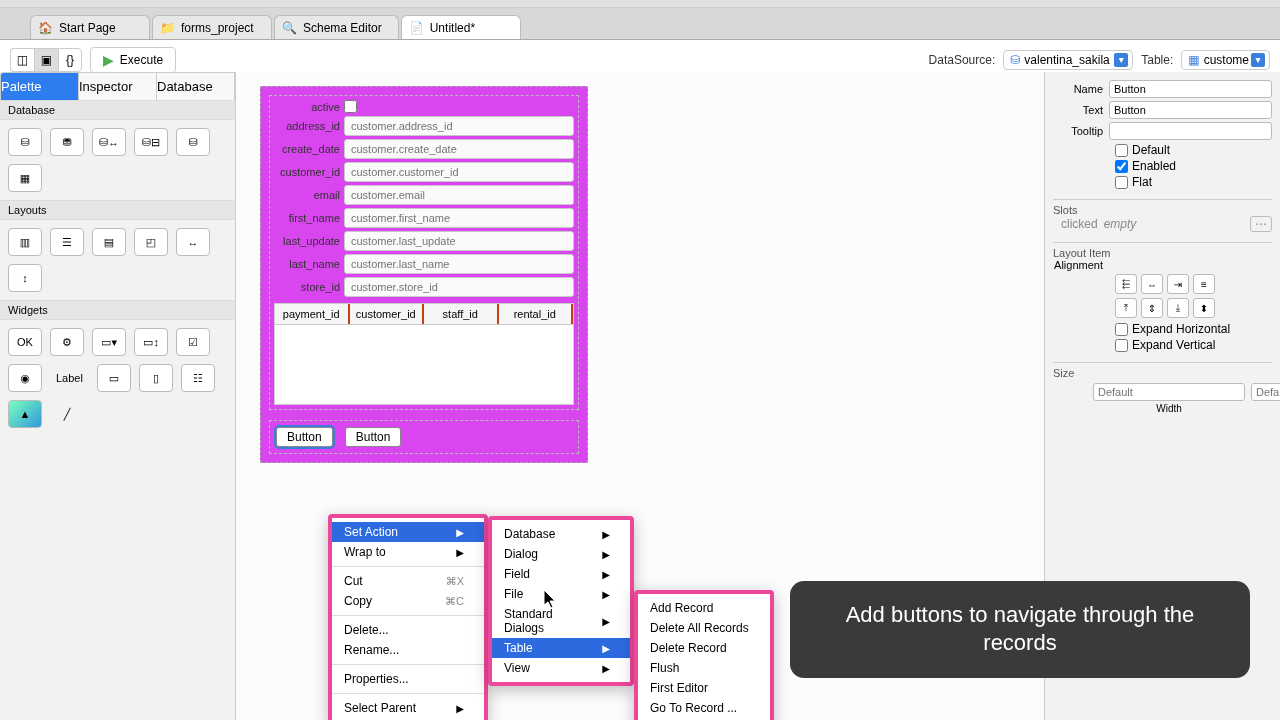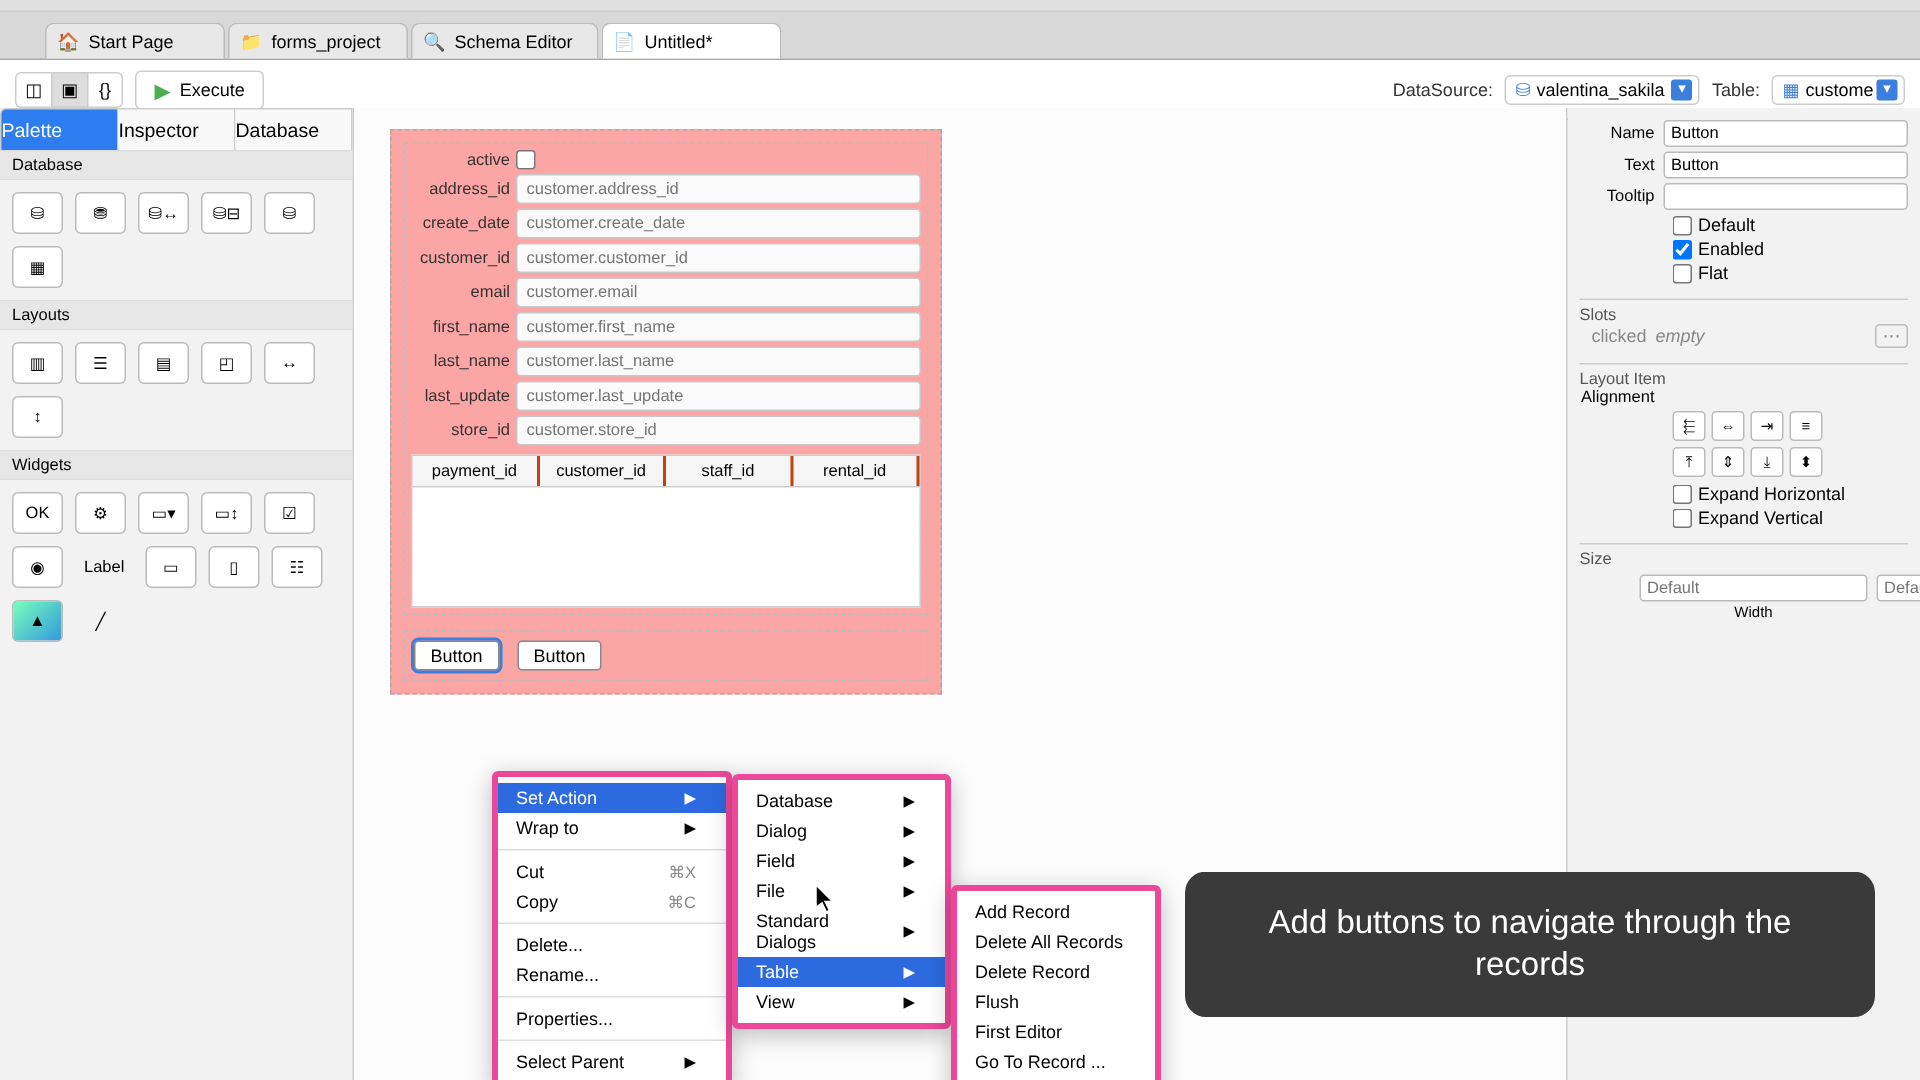--- a/index.html
+++ b/index.html
@@ -33,21 +33,21 @@
 .panel-tab:first-child { border-left: 1px solid #ccc; }
 .panel-tab.active { background: #2d7cf0; color: #fff; border-radius: 4px 0 0 0;}
 .panel-section-title { background: #e6e6e6; padding: 3px 8px; font-size: 11px; border-top: 1px solid #ddd; border-bottom: 1px solid #ddd; }
 .palette-grid { display: flex; flex-wrap: wrap; gap: 8px; padding: 8px; }
 .palette-item { width: 34px; height: 28px; border: 1px solid #bbb; border-radius: 4px; background: #fff; display: flex; align-items: center; justify-content: center; cursor: pointer; font-size: 11px; }
 .palette-item.label { width: auto; padding: 0 6px; border: none; background: transparent; }
 .palette-item.line { background: transparent; border: none; }
 
 
 .canvas { position: absolute; left: 236px; right: 236px; top: 72px; bottom: 0; background: #fcfcfc; overflow: hidden; }
-.form-outer { position: absolute; left: 24px; top: 14px; width: 368px; border: 1px dashed #aaa; padding: 8px; background: #fca5a5; }
+.form-outer { position: absolute; left: 24px; top: 14px; width: 328px; border: 1px dashed #aaa; padding: 8px; background: #d946ef; }
 .form-inner { border: 1px dashed #bbb; padding: 4px; }
 .field-row { display: flex; align-items: center; margin-bottom: 3px; }
 .field-label { width: 70px; text-align: right; padding-right: 4px; color: #333; font-size: 11px; }
 .field-input { flex: 1; border: 1px solid #c8c8c8; border-radius: 3px; padding: 3px 6px; background: #fafafa; color: #999; font-size: 11px; }
 .table-header { display: flex; margin-top: 6px; border: 1px solid #ccc; background: #f5f5f5; }
 .table-header > div { flex: 1; text-align: center; padding: 4px; border-right: 2px solid #c2410c; font-size: 11px; }
 .table-body { height: 80px; border: 1px solid #ccc; border-top: none; background: #fff; }
 .button-bar { margin-top: 10px; border: 1px dashed #bbb; padding: 6px; display: flex; gap: 12px; }
 .form-button { padding: 2px 10px; border: 1px solid #888; border-radius: 3px; background: #fff; cursor: pointer; }
 .form-button.selected { outline: 2px solid #3b7fdd; }
@@ -191,26 +191,26 @@
       </div>
       <div class="field-row">
         <div class="field-label">email</div>
         <input class="field-input" placeholder="customer.email" style="">
       </div>
       <div class="field-row">
         <div class="field-label">first_name</div>
         <input class="field-input" placeholder="customer.first_name" style="">
       </div>
       <div class="field-row">
+        <div class="field-label">last_update</div>
+        <input class="field-input" placeholder="customer.last_update" style="">
+      </div>
+      <div class="field-row">
         <div class="field-label">last_name</div>
         <input class="field-input" placeholder="customer.last_name" style="">
-      </div>
-      <div class="field-row">
-        <div class="field-label">last_update</div>
-        <input class="field-input" placeholder="customer.last_update" style="">
       </div>
       <div class="field-row">
         <div class="field-label">store_id</div>
         <input class="field-input" placeholder="customer.store_id" style="">
       </div>
       <div class="table-header">
         <div>payment_id</div>
         <div>customer_id</div>
         <div>staff_id</div>
         <div>rental_id</div>

